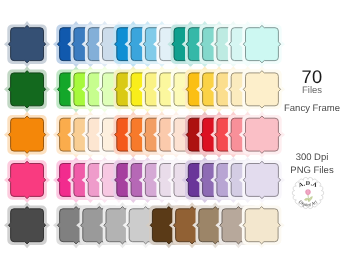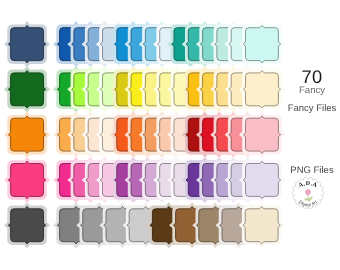--- a/index.html
+++ b/index.html
@@ -310,23 +310,24 @@
           <path d="M 3.4 0 L 14.149999999999999 0 L 16.45 -2.2 L 18.75 0 L 29.5 0 A 3.4 3.4 0 0 1 32.9 3.4 L 32.9 14.149999999999999 L 35.1 16.45 L 32.9 18.75 L 32.9 29.5 A 3.4 3.4 0 0 1 29.5 32.9 L 18.75 32.9 L 16.45 35.1 L 14.149999999999999 32.9 L 3.4 32.9 A 3.4 3.4 0 0 1 0 29.5 L 0 18.75 L -2.2 16.45 L 0 14.149999999999999 L 0 3.4 A 3.4 3.4 0 0 1 3.4 0 Z" transform="translate(3.3,3.3)" fill="#F3E7CE" stroke="#8d8677" stroke-width="0.9" stroke-linejoin="round"></path>
         </g>
         <g transform="translate(7.3,205.5)">
           <path d="M 4.9 0 L 16.95 0 L 19.75 -3.3 L 22.55 0 L 34.6 0 A 4.9 4.9 0 0 1 39.5 4.9 L 39.5 16.95 L 42.8 19.75 L 39.5 22.55 L 39.5 34.6 A 4.9 4.9 0 0 1 34.6 39.5 L 22.55 39.5 L 19.75 42.8 L 16.95 39.5 L 4.9 39.5 A 4.9 4.9 0 0 1 0 34.6 L 0 22.55 L -3.3 19.75 L 0 16.95 L 0 4.9 A 4.9 4.9 0 0 1 4.9 0 Z" fill="#d0d0d0"></path>
           <path d="M 3.4 0 L 14.149999999999999 0 L 16.45 -2.2 L 18.75 0 L 29.5 0 A 3.4 3.4 0 0 1 32.9 3.4 L 32.9 14.149999999999999 L 35.1 16.45 L 32.9 18.75 L 32.9 29.5 A 3.4 3.4 0 0 1 29.5 32.9 L 18.75 32.9 L 16.45 35.1 L 14.149999999999999 32.9 L 3.4 32.9 A 3.4 3.4 0 0 1 0 29.5 L 0 18.75 L -2.2 16.45 L 0 14.149999999999999 L 0 3.4 A 3.4 3.4 0 0 1 3.4 0 Z" transform="translate(3.3,3.3)" fill="#4A4A4A" stroke="#2b2b2b" stroke-width="0.9" stroke-linejoin="round"></path>
         </g>
       </g>
     </svg>
   <div id="info">
     <div class="txt" id="count">70</div>
-    <div class="txt" id="countlabel">Fancy</div>
-    <div class="txt" id="t1">Fancy Files</div>
+    <div class="txt" id="countlabel">Files</div>
+    <div class="txt" id="t1">Fancy Frame</div>
     <div class="txt" id="fmt">PNG Files</div>
+    <div class="txt" id="res">300 Dpi</div>
     <svg id="logo" viewBox="0 0 34 34">
       <path id="scallop" fill="#ffffff" stroke="#bdbdbd" stroke-width="0.5" d="M 17.00 3.40 A 1.35 1.35 0 0 1 21.65 4.22 A 1.35 1.35 0 0 1 25.74 6.58 A 1.35 1.35 0 0 1 28.78 10.20 A 1.35 1.35 0 0 1 30.39 14.64 A 1.35 1.35 0 0 1 30.39 19.36 A 1.35 1.35 0 0 1 28.78 23.80 A 1.35 1.35 0 0 1 25.74 27.42 A 1.35 1.35 0 0 1 21.65 29.78 A 1.35 1.35 0 0 1 17.00 30.60 A 1.35 1.35 0 0 1 12.35 29.78 A 1.35 1.35 0 0 1 8.26 27.42 A 1.35 1.35 0 0 1 5.22 23.80 A 1.35 1.35 0 0 1 3.61 19.36 A 1.35 1.35 0 0 1 3.61 14.64 A 1.35 1.35 0 0 1 5.22 10.20 A 1.35 1.35 0 0 1 8.26 6.58 A 1.35 1.35 0 0 1 12.35 4.22 A 1.35 1.35 0 0 1 17.00 3.40 Z"></path>
       <g transform="translate(17,19.4)">
         <path d="M0 -0.6 C 0.25 2.2 0.5 4.4 0.9 6.6" fill="none" stroke="#93a85a" stroke-width="0.5"></path>
         <path d="M0.25 3.4 C -1.6 2.4 -2.9 3.0 -3.6 4.6 C -2.0 5.4 -0.6 5.0 0.35 3.9 Z" fill="#cdd7a6" stroke="#93a85a" stroke-width="0.25"></path>
         <path d="M0.55 4.0 C 2.1 1.8 3.4 1.1 4.5 1.2 C 4.0 3.7 2.6 5.4 0.85 5.9 Z" fill="#cdd7a6" stroke="#93a85a" stroke-width="0.25"></path>
         <path d="M-2.5 -2.9 C -2.9 -4.6 -1.7 -5.9 0 -5.9 C 1.7 -5.9 2.9 -4.6 2.5 -2.9 C 2.2 -1.5 1.2 -0.5 0 -0.5 C -1.2 -0.5 -2.2 -1.5 -2.5 -2.9 Z" fill="#f0a8c4" stroke="#d9799f" stroke-width="0.3"></path>
         <path d="M-1.5 -5.2 C -2.1 -3.7 -1.6 -1.8 -0.25 -0.6" fill="none" stroke="#d9799f" stroke-width="0.28"></path>
         <path d="M1.5 -5.2 C 2.1 -3.7 1.6 -1.8 0.25 -0.6" fill="none" stroke="#d9799f" stroke-width="0.28"></path>
       </g>

